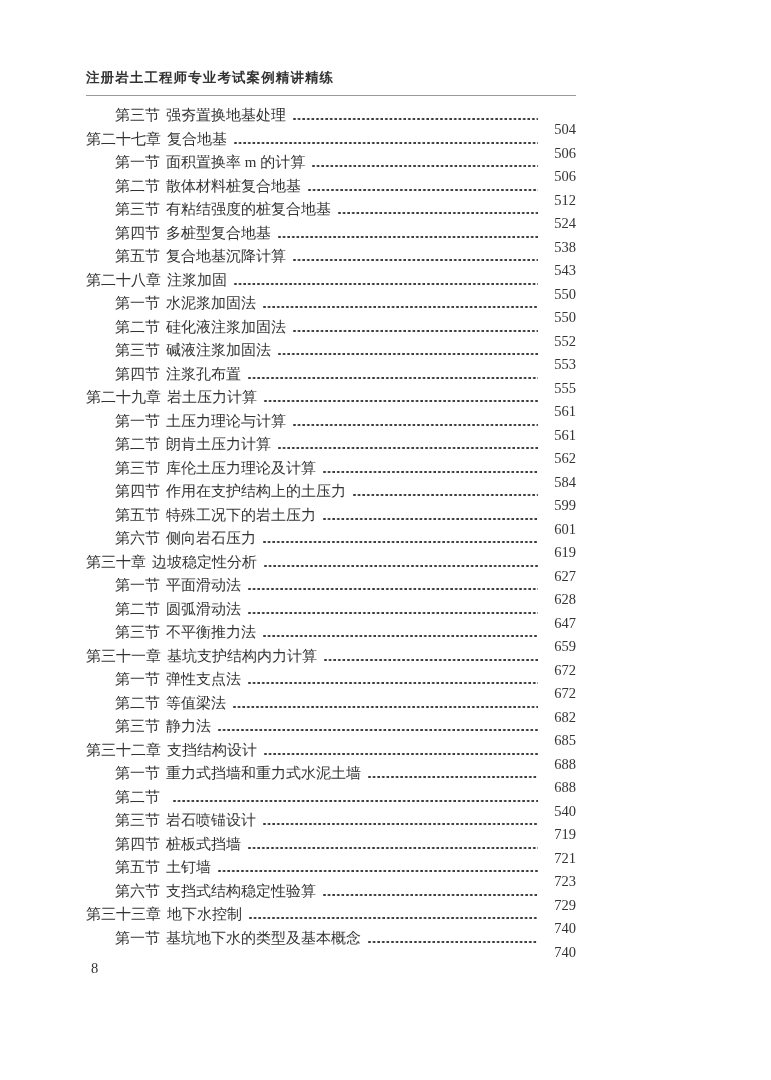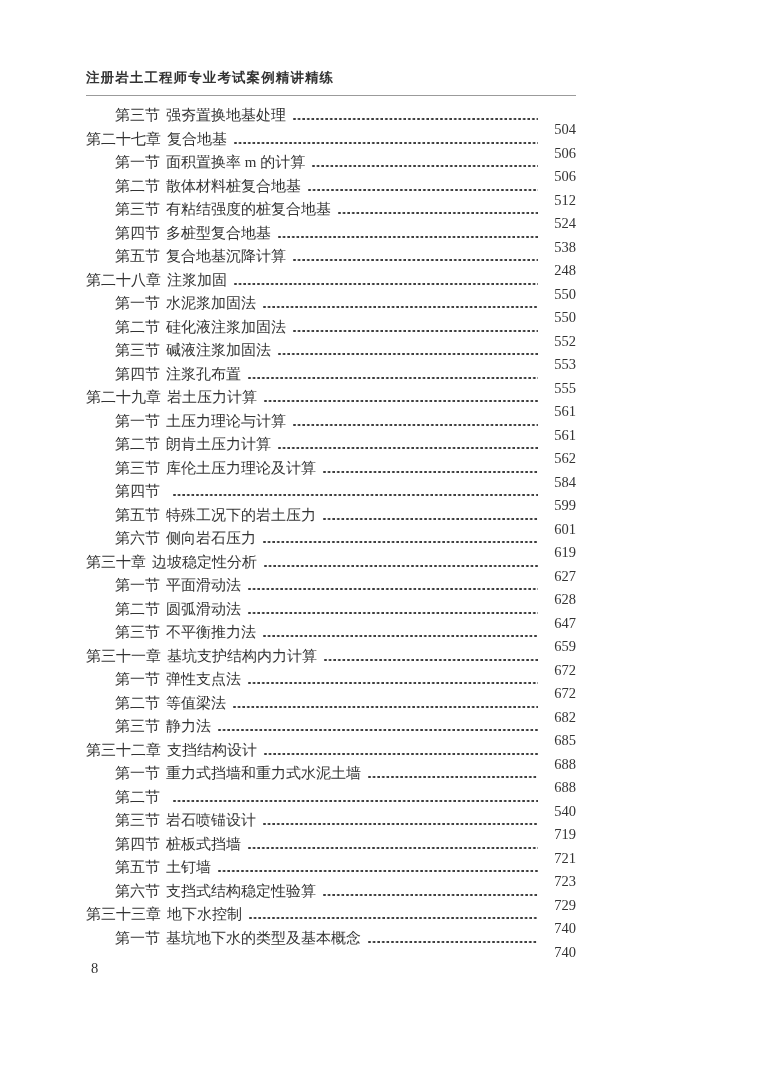--- a/index.html
+++ b/index.html
@@ -124,21 +124,21 @@
     <span class="label">第四节</span>
     <span class="title">多桩型复合地基</span>
     <span class="dots"></span>
     <span class="pg">538</span>
   </div>
 
   <div class="row section">
     <span class="label">第五节</span>
     <span class="title">复合地基沉降计算</span>
     <span class="dots"></span>
-    <span class="pg">248</span>
+    <span class="pg">543</span>
   </div>
 
   <div class="row chapter">
     <span class="label">第二十八章</span>
     <span class="title">注浆加固</span>
     <span class="dots"></span>
     <span class="pg">550</span>
   </div>
 
   <div class="row section">
@@ -193,20 +193,21 @@
 
   <div class="row section">
     <span class="label">第三节</span>
     <span class="title">库伦土压力理论及计算</span>
     <span class="dots"></span>
     <span class="pg">584</span>
   </div>
 
   <div class="row section">
     <span class="label">第四节</span>
+    <span class="title">作用在支护结构上的土压力</span>
     <span class="dots"></span>
     <span class="pg">599</span>
   </div>
 
   <div class="row section">
     <span class="label">第五节</span>
     <span class="title">特殊工况下的岩土压力</span>
     <span class="dots"></span>
     <span class="pg">601</span>
   </div>

